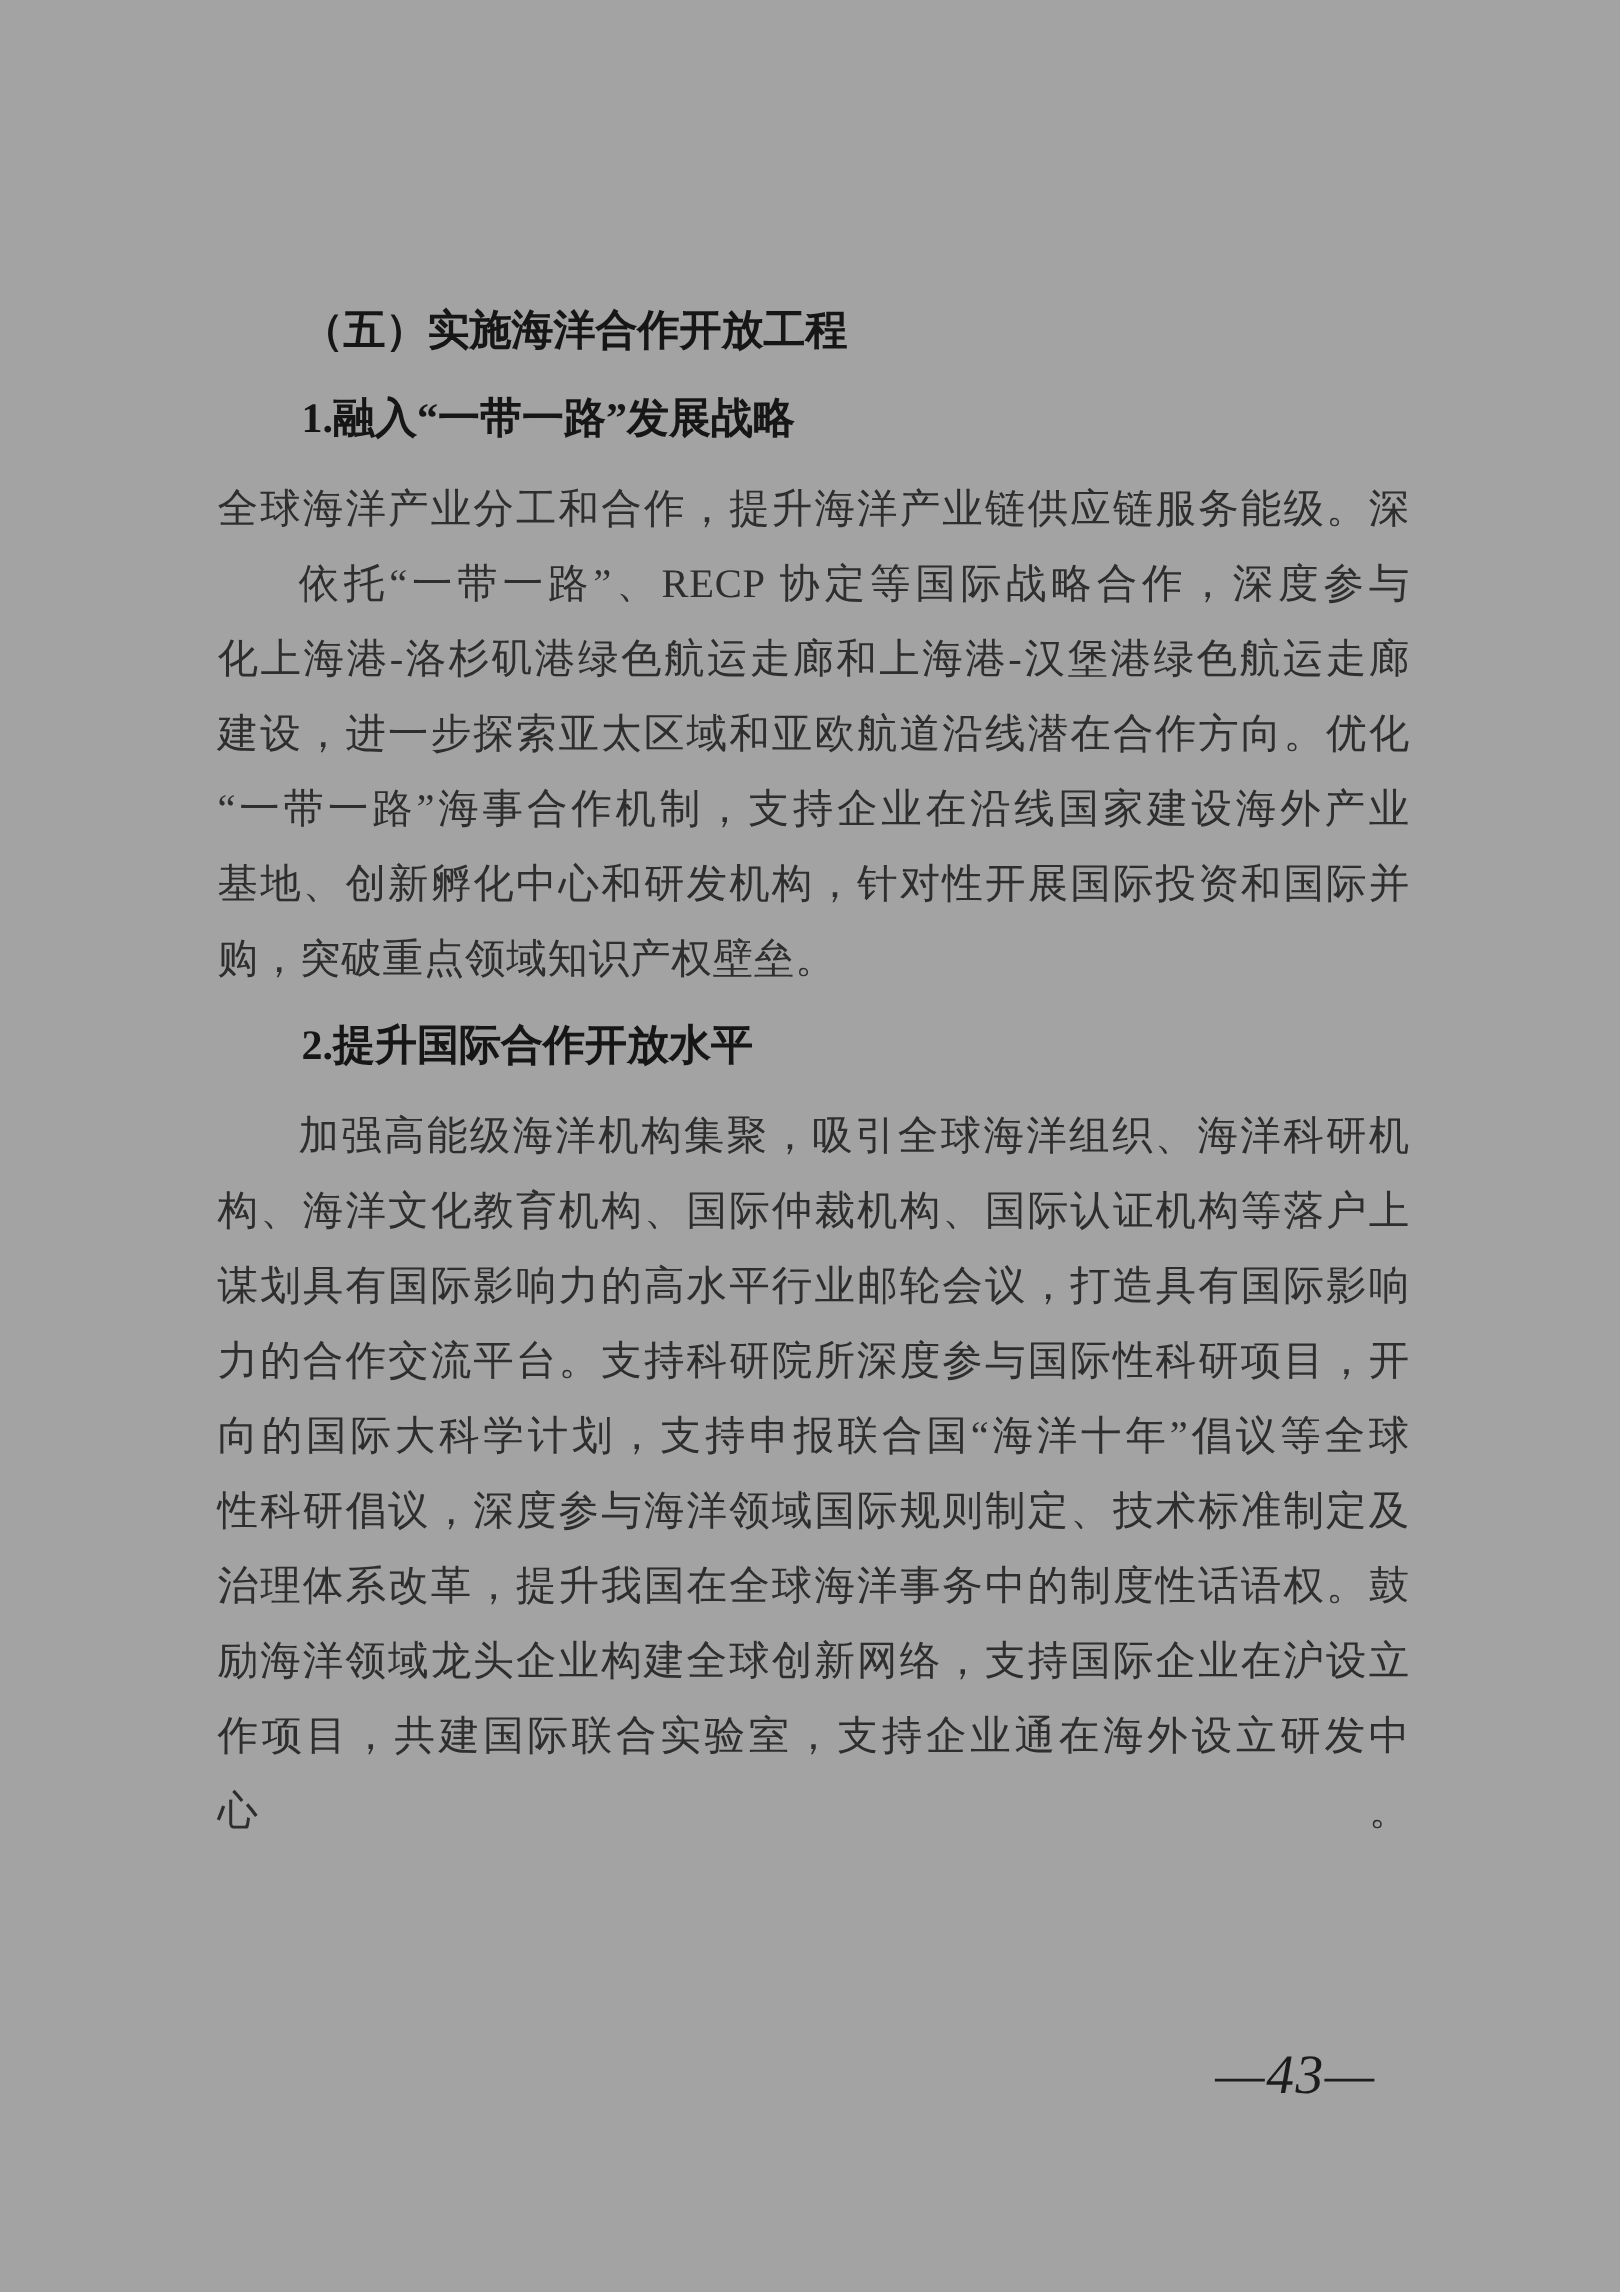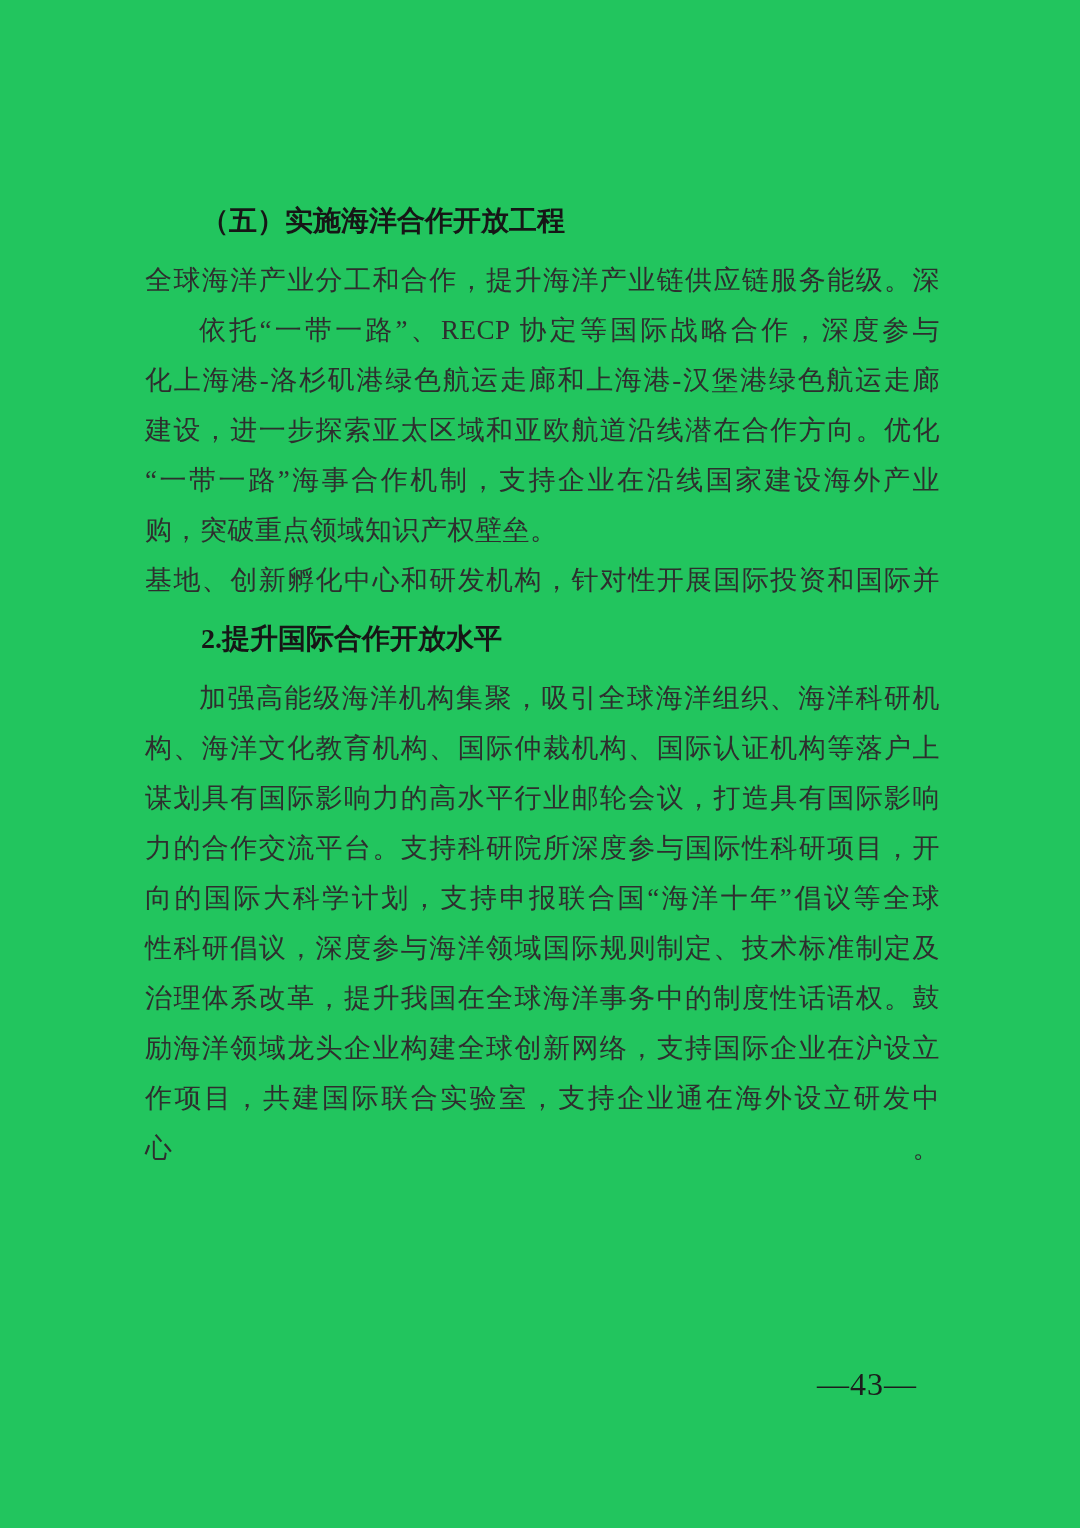--- a/index.html
+++ b/index.html
@@ -1,21 +1,21 @@
 <!DOCTYPE html>
 <html lang="zh"><head>
 <meta charset="utf-8">
 <style>
   html, body { margin: 0; padding: 0; background: #e9e9e9; }
   .page {
     position: relative;
     width: 1080px;
     height: 1528px;
     margin: 0 auto;
-    background: #22c55e;
+    background: #a3a3a3;
     font-family: "Liberation Serif", "DejaVu Serif", serif;
     color: #2e2e2e;
     overflow: hidden;
   }
   .content {
     position: absolute;
     left: 145px;
     top: 196px;
     width: 795px;
     font-size: 27px;
@@ -37,41 +37,43 @@
     text-align: justify;
     text-align-last: justify;
     letter-spacing: 0.5px;
   }
   .line.first { text-indent: 2em; }
   .line.plain { text-align-last: left; }
   .page-number {
     position: absolute;
     top: 1368px;
     right: 163px;
-    font-size: 32px;
+    font-size: 37px;
     line-height: 32px;
     color: #1c1c1c;
     letter-spacing: 1px;
     white-space: nowrap;
+    font-style: italic;
   }
 </style>
 </head>
 <body>
 
 <div class="page">
   <div class="content">
       <div class="h1">（五）实施海洋合作开放工程</div>
+      <div class="h2">1.融入“一带一路”发展战略</div>
       <div class="para">
         <div class="line">全球海洋产业分工和合作，提升海洋产业链供应链服务能级。深</div>
         <div class="line first">依托“一带一路”、RECP 协定等国际战略合作，深度参与</div>
         <div class="line">化上海港-洛杉矶港绿色航运走廊和上海港-汉堡港绿色航运走廊</div>
         <div class="line">建设，进一步探索亚太区域和亚欧航道沿线潜在合作方向。优化</div>
         <div class="line">“一带一路”海事合作机制，支持企业在沿线国家建设海外产业</div>
+        <div class="line">基地、创新孵化中心和研发机构，针对性开展国际投资和国际并</div>
         <div class="line plain">购，突破重点领域知识产权壁垒。</div>
-        <div class="line">基地、创新孵化中心和研发机构，针对性开展国际投资和国际并</div>
       </div>
       <div class="h2">2.提升国际合作开放水平</div>
       <div class="para">
         <div class="line first">加强高能级海洋机构集聚，吸引全球海洋组织、海洋科研机</div>
         <div class="line">构、海洋文化教育机构、国际仲裁机构、国际认证机构等落户上</div>
         <div class="line">谋划具有国际影响力的高水平行业邮轮会议，打造具有国际影响</div>
         <div class="line">力的合作交流平台。支持科研院所深度参与国际性科研项目，开</div>
         <div class="line">向的国际大科学计划，支持申报联合国“海洋十年”倡议等全球</div>
         <div class="line">性科研倡议，深度参与海洋领域国际规则制定、技术标准制定及</div>
         <div class="line">治理体系改革，提升我国在全球海洋事务中的制度性话语权。鼓</div>

